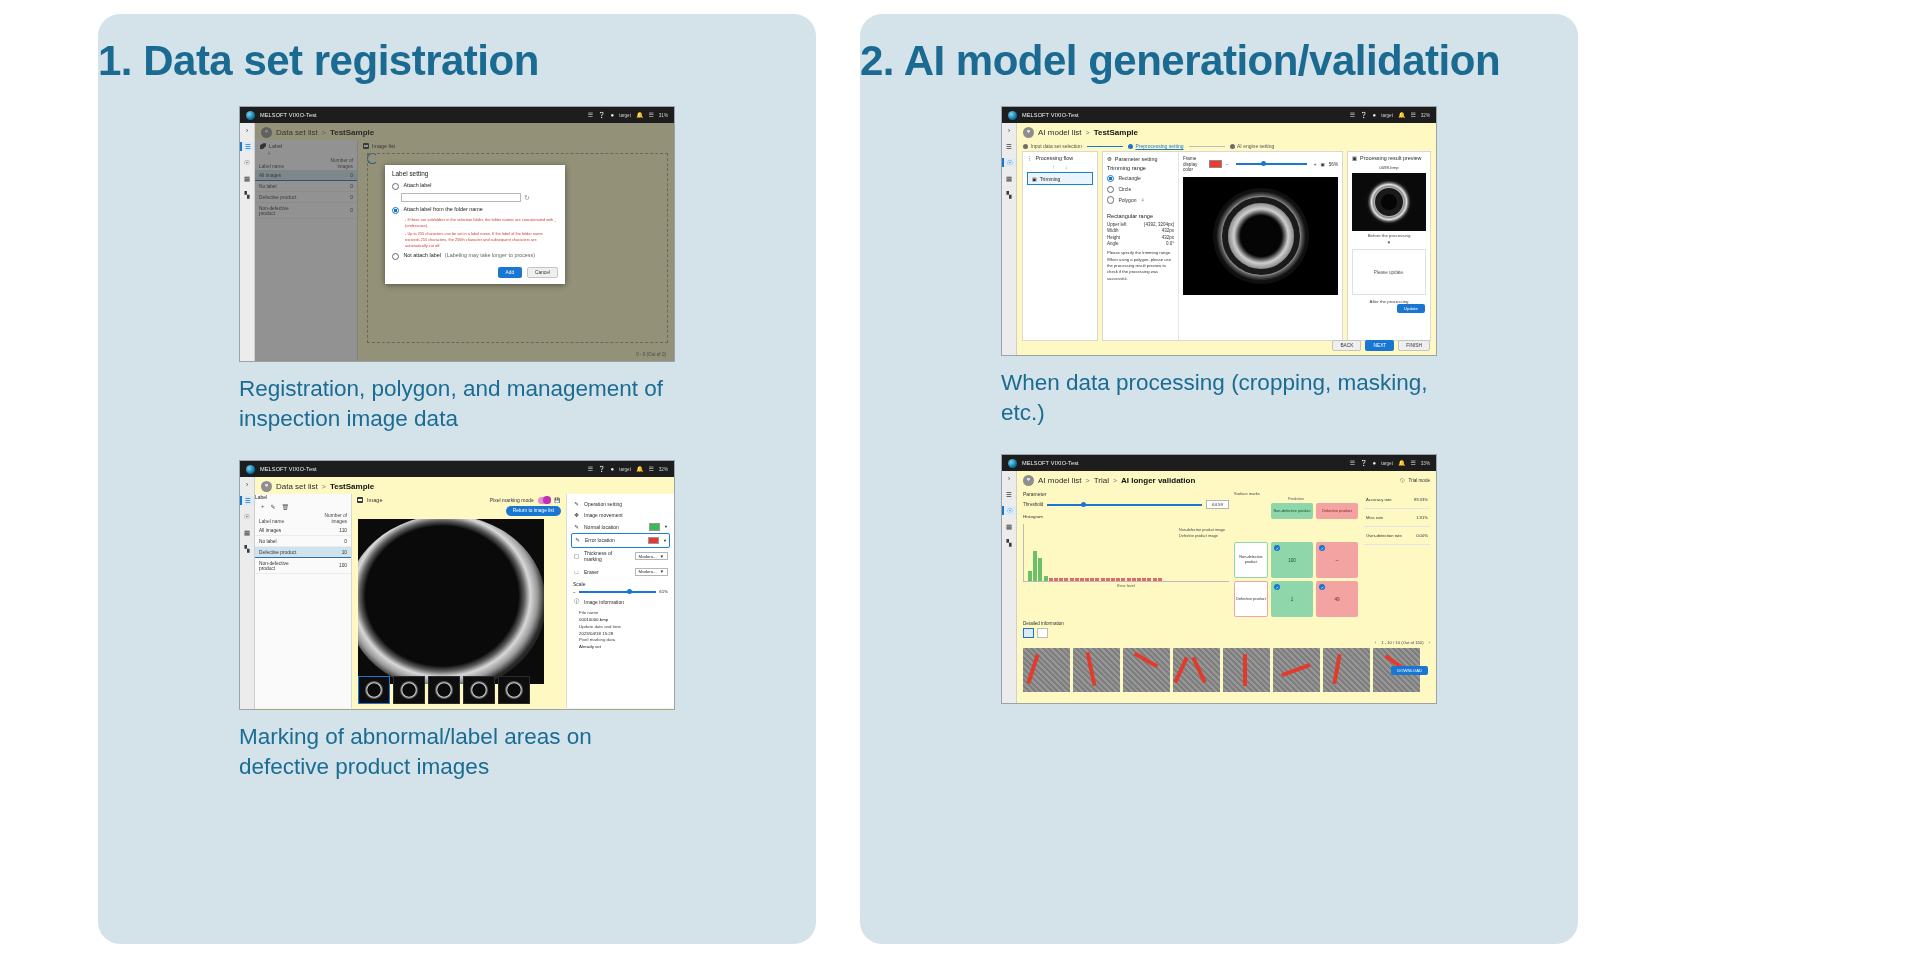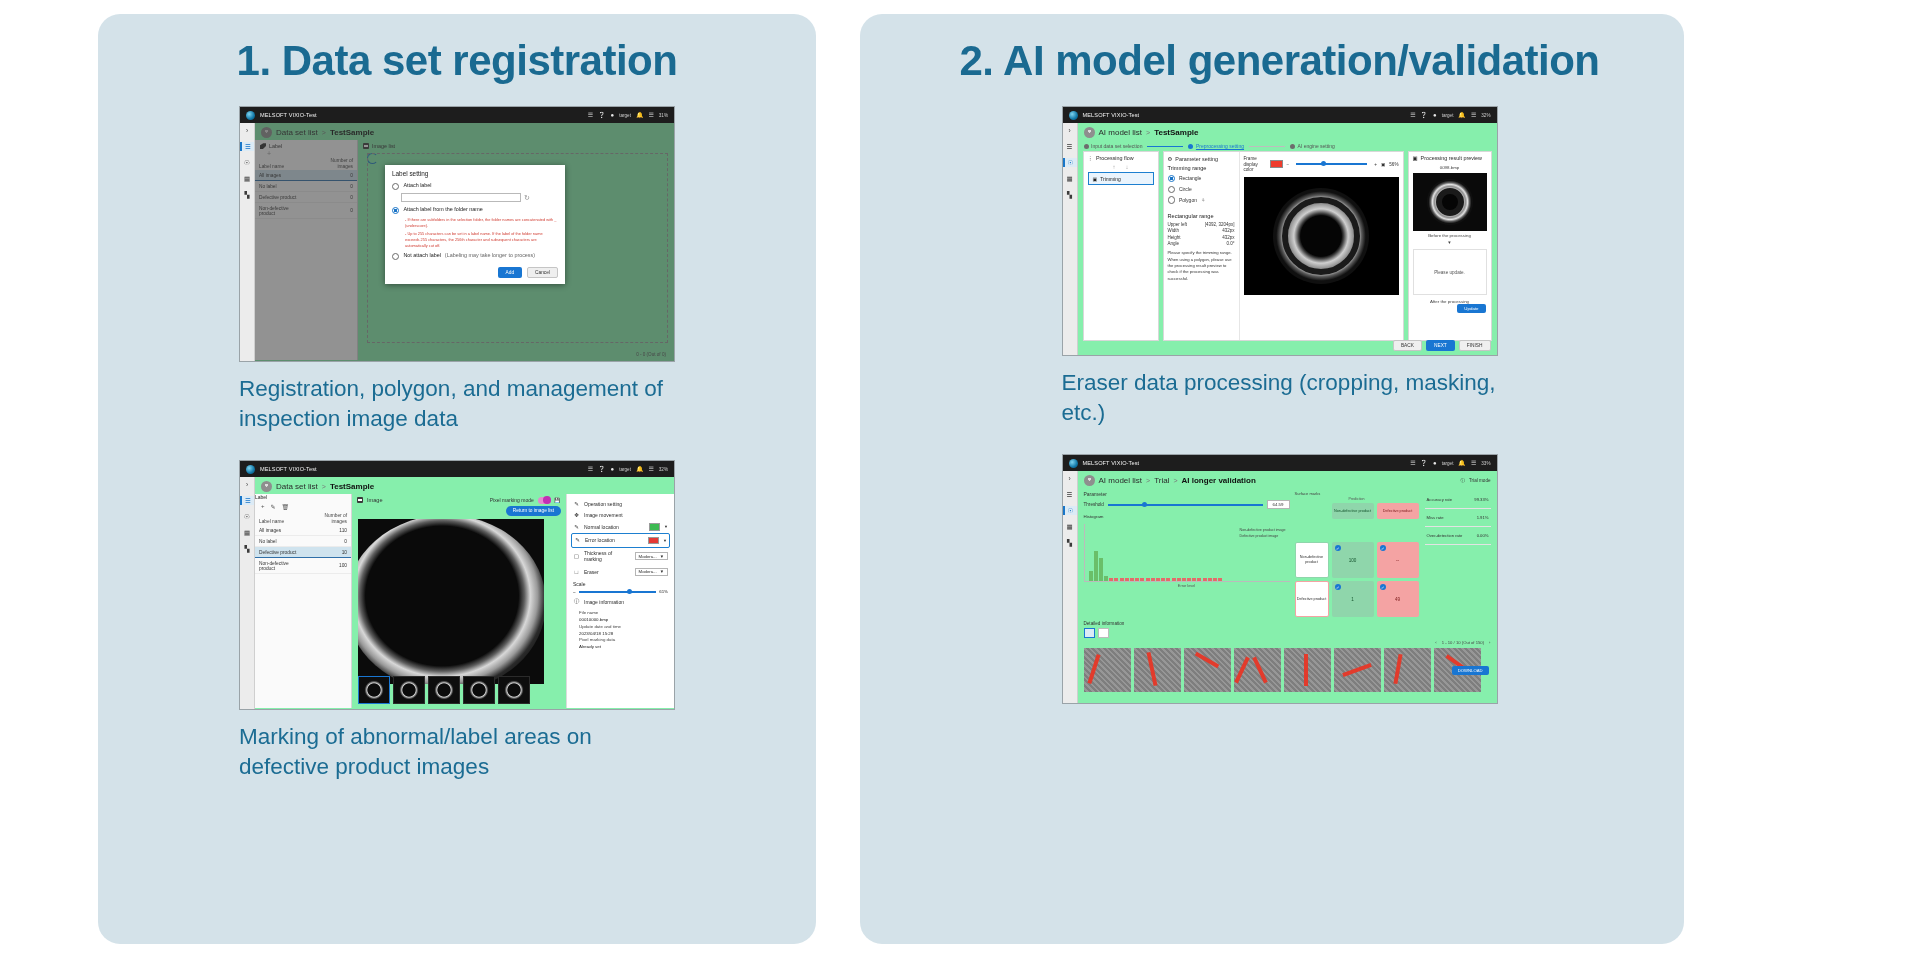--- a/index.html
+++ b/index.html
@@ -1,42 +1,42 @@
 <!DOCTYPE html>
 <html><head>
 <meta charset="utf-8">
 <style>
   html,body{margin:0;padding:0;}
   body{width:1920px;height:960px;background:#ffffff;font-family:"Liberation Sans",sans-serif;overflow:hidden;}
   .stage{position:relative;width:1920px;height:960px;display:flex;gap:44px;padding:14px 0 0 0;box-sizing:border-box;}
 
   .panel{background:#d4e2e9;border-radius:22px;box-sizing:border-box;position:relative;}
   .panel.left{width:718px;margin-left:98px;height:930px;}
-  .panel.right{width:824px;height:930px;padding-left:15px;}
-
-  .panel-title{color:#1a6a91;font-size:42px;font-weight:bold;text-align:center;padding-top:24px;letter-spacing:-.5px;line-height:1.1;}
+  .panel.right{width:718px;height:930px;}
+
+  .panel-title{color:#1a6a91;font-size:42px;font-weight:bold;text-align:left;padding-top:24px;letter-spacing:-.5px;line-height:1.1;}
 
   .shot-wrap{margin:22px auto 0 auto;}
   .caption{color:#1b6c93;font-size:22.5px;line-height:1.33;margin:12px auto 0 auto;}
 
   
   .app{background:#f1f1f1;border:1px solid #9aa3a8;box-sizing:border-box;position:relative;overflow:hidden;font-size:5px;color:#222;}
   .titlebar{height:16px;background:#1d1d1d;display:flex;align-items:center;padding:0 6px;gap:5px;}
   .tb-logo{width:9px;height:9px;border-radius:50%;background:radial-gradient(circle at 35% 35%,#7fd4ef,#1178a8 60%,#0b4c6e);flex:none;}
   .tb-title{color:#f2f2f2;font-size:5.6px;letter-spacing:.1px;white-space:nowrap;}
   .tb-right{margin-left:auto;display:flex;align-items:center;gap:5px;color:#e8e8e8;font-size:6px;}
   .tb-right .pct{font-size:4.6px;color:#cfcfcf;}
   .ico{display:inline-block;line-height:1;}
 
   .body-row{display:flex;height:calc(100% - 16px);}
   .railbar{width:14px;background:#ececec;border-right:1px solid #cfcfcf;display:flex;flex-direction:column;align-items:center;padding-top:3px;gap:7px;flex:none;}
   .rail-ic{width:10px;height:9px;display:flex;align-items:center;justify-content:center;font-size:6.5px;color:#3b3b3b;}
   .rail-ic.sel{background:#dcebf6;color:#1976c8;border-left:2px solid #1976c8;width:12px;}
 
-  .content{flex:1;min-width:0;background:#86efac;position:relative;}
+  .content{flex:1;min-width:0;background:#fef9c3;position:relative;}
   .crumb{display:flex;align-items:center;gap:4px;padding:4px 6px 2px 6px;}
   .crumb-av{width:11px;height:11px;border-radius:50%;background:#8e8e8e;flex:none;
      background-image:radial-gradient(circle at 50% 38%,#ddd 0 18%,transparent 19%);}
   .crumb-t{font-size:8px;color:#2b2b2b;}
   .crumb-t.b{font-weight:bold;color:#111;}
   .crumb-sep{color:#777;font-size:7px;}
 
   
   .dim{position:absolute;inset:0;background:rgba(60,60,60,.55);}
 
@@ -588,21 +588,21 @@
               </div>
             </div>
             <div class="navbtns">
               <span class="btn sec">BACK</span>
               <span class="btn pri">NEXT</span>
               <span class="btn sec">FINISH</span>
             </div>
           </div>
         </div>
       </div>
-      <div class="caption" style="width:436px">Eraser data processing (cropping, masking, etc.)</div>
+      <div class="caption" style="width:436px">When data processing (cropping, masking, etc.)</div>
     </div>
 
     <div class="shot-wrap" style="width:436px;margin-top:26px">
       <div class="app s4">
         <div class="titlebar">
           <span class="tb-logo"></span>
           <span class="tb-title">MELSOFT VIXIO-Test</span>
           <span class="tb-right">
             <span class="ico">☰</span>
             <span class="ico">❔</span>

